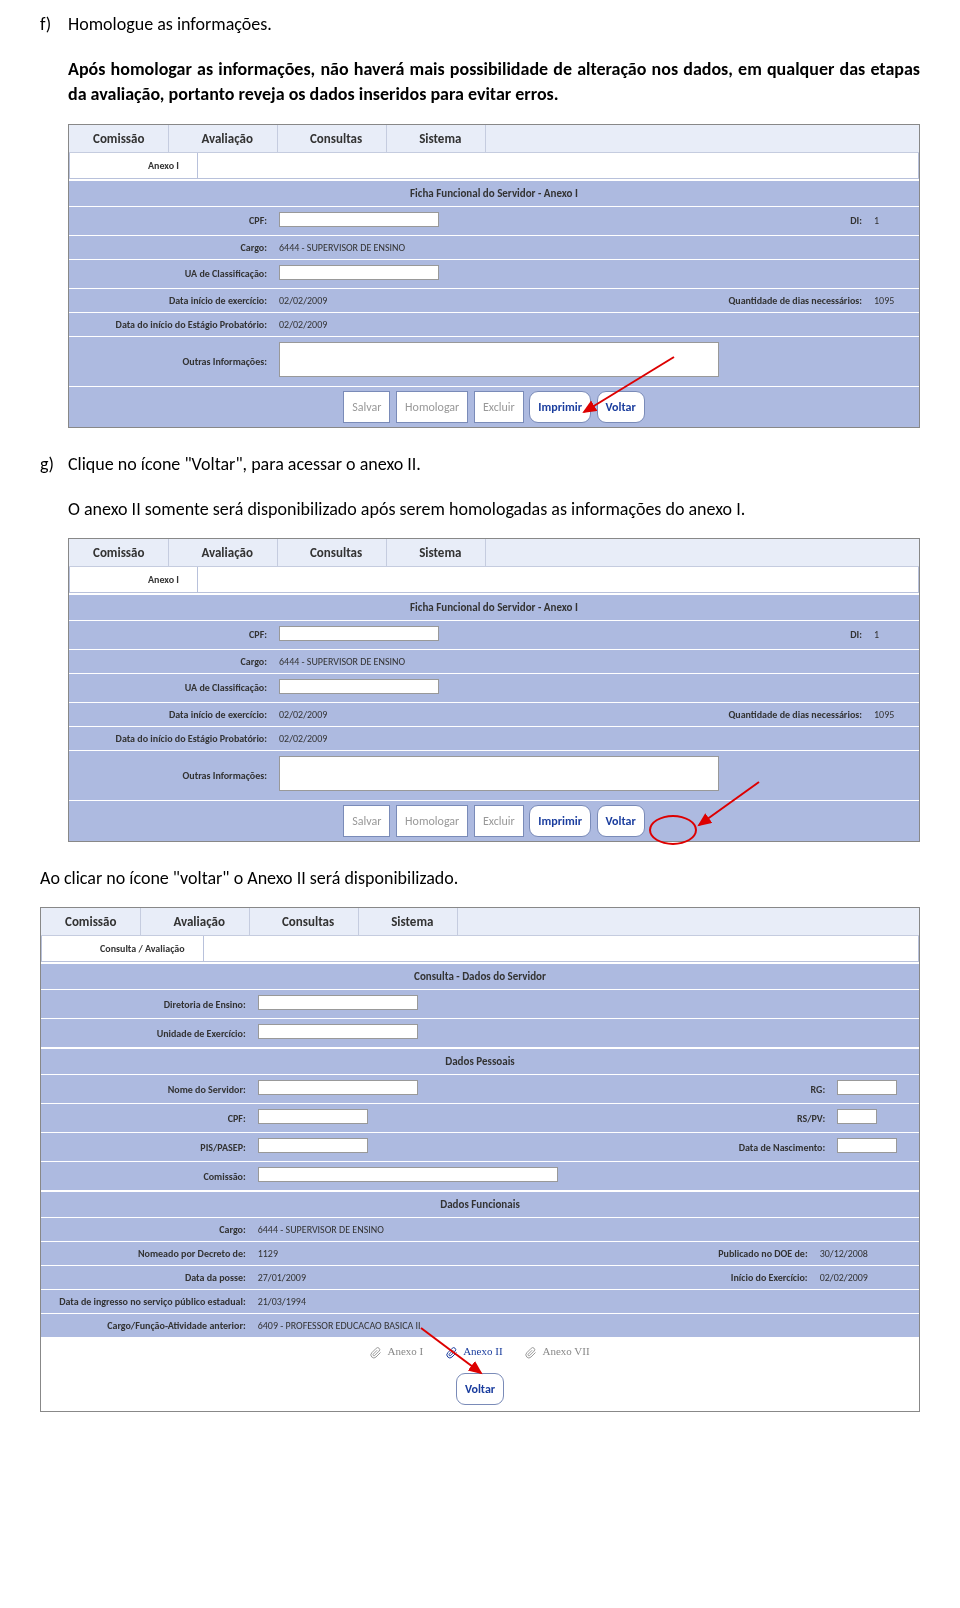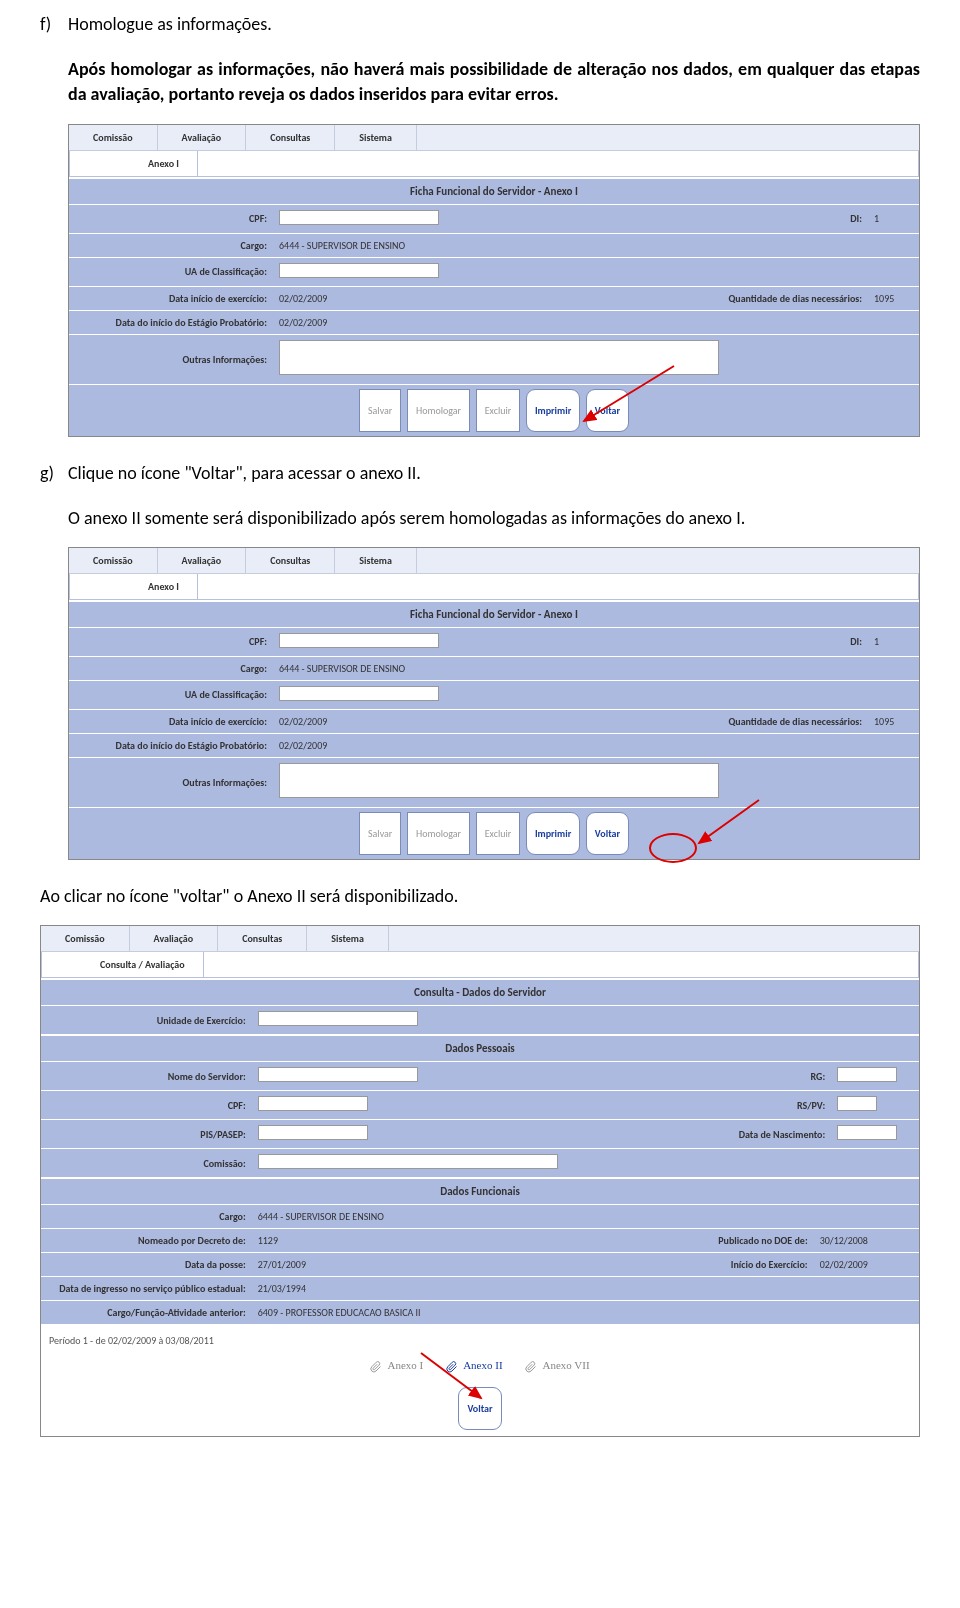--- a/index.html
+++ b/index.html
@@ -15,23 +15,24 @@
       border: 1px solid #888;
       margin: 8px 40px 12px 68px;
       background: #fff;
       position: relative;
     }
     
     .menu-bar {
       display: flex;
       background: #e8edf8;
       border-bottom: 1px solid #c5ccdf;
-      font-size: 10px;
+      font-size: 13px;
       font-weight: bold;
       color: #333;
+      gap: 8px;
     }
     .menu-bar .menu-item {
       padding: 6px 24px;
       text-align: center;
       border-right: 1px solid #c5ccdf;
     }
     .menu-bar .spacer { flex: 1; background: #e8edf8; }
     
     .subnav {
       display: flex;
@@ -71,22 +72,22 @@
     .button-bar {
       background: #adbae0;
       text-align: center;
       padding: 4px;
       border-top: 1px solid #fff;
     }
     .btn {
       display: inline-block;
       background: #fff;
       border: 1px solid #7a8bb8;
-      font-size: 10px;
-      padding: 14px 8px;
+      font-size: 12px;
+      padding: 8px 8px;
       margin: 0 1px;
       color: #333;
       cursor: pointer;
     }
     .btn.disabled { color: #999; }
     .btn.strong { color: #1a3d9e; font-weight: bold; border-radius: 9px; }
     
     .attach-bar {
       background: #fff;
       text-align: center;
@@ -279,20 +280,24 @@
     <div class="spacer"></div>
   </div>
   <div class="subnav">
     <div style="width:40px;"></div>
     <div class="subnav-item">Consulta / Avaliação</div>
     <div style="flex:1;"></div>
   </div>
   <div class="section-header">Consulta - Dados do Servidor</div>
   <table class="form-table">
     <tbody>
+        <tr>
+      <td class="label">Diretoria de Ensino:</td>
+      <td class="value" colspan="3"><span class="text-input wide-input"></span></td>
+    </tr>
     <tr>
       <td class="label">Unidade de Exercício:</td>
       <td class="value" colspan="3"><span class="text-input wide-input"></span></td>
     </tr>
   </tbody>
     </table>
   <div class="section-header">Dados Pessoais</div>
   <table class="form-table">
     <tbody>
         <tr>
@@ -341,21 +346,20 @@
     <tr>
       <td class="label">Data de ingresso no serviço público estadual:</td>
       <td class="value" colspan="3">21/03/1994</td>
     </tr>
     <tr>
       <td class="label">Cargo/Função-Atividade anterior:</td>
       <td class="value" colspan="3">6409 - PROFESSOR EDUCACAO BASICA II</td>
     </tr>
   </tbody>
     </table>
-  <div class="period-text">Período 1 - de 02/02/2009 à 03/08/2011</div>
   <div class="attach-bar">
     <span class="attach-link">
       <svg class="clip-icon" viewBox="0 0 24 24">
           <path d="M21 11l-9 9a6 6 0 01-8.5-8.5l9-9a4 4 0 015.7 5.7l-9 9a2 2 0 01-2.8-2.8l8-8" fill="none" stroke="#999" stroke-width="2"></path>
         </svg>
       <span>Anexo I</span>
     </span>
     <span class="attach-link active">
       <svg class="clip-icon" viewBox="0 0 24 24">
           <path d="M21 11l-9 9a6 6 0 01-8.5-8.5l9-9a4 4 0 015.7 5.7l-9 9a2 2 0 01-2.8-2.8l8-8" fill="none" stroke="#1a3d9e" stroke-width="2"></path>

